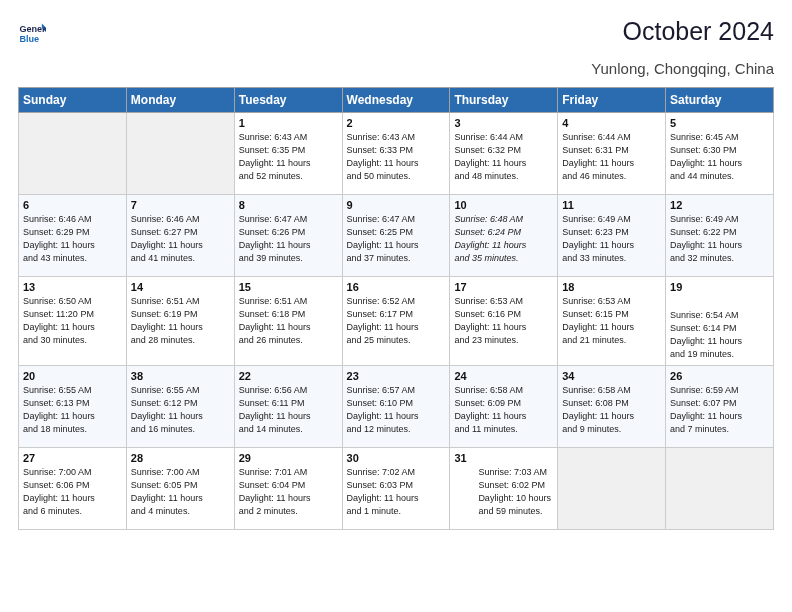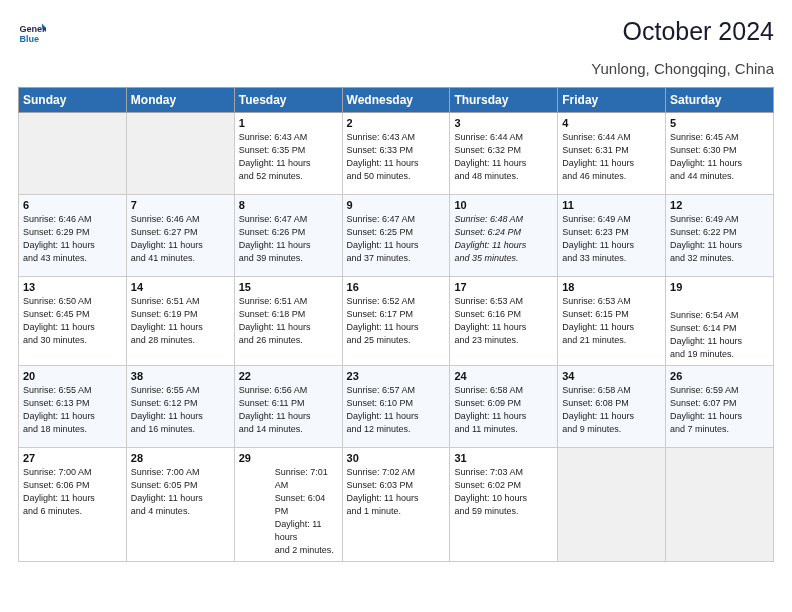--- a/index.html
+++ b/index.html
@@ -206,21 +206,21 @@
             <div class="day-info" style="white-space: pre-line;">Sunrise: 6:49 AM
 Sunset: 6:22 PM
 Daylight: 11 hours
 and 32 minutes.</div>
           </td>
         </tr>
         <tr>
           <td>
             <span class="day-num">13</span>
             <div class="day-info" style="white-space: pre-line;">Sunrise: 6:50 AM
-Sunset: 6:45 PM
+Sunset: 11:20 PM
 Daylight: 11 hours
 and 30 minutes.</div>
           </td>
           <td>
             <span class="day-num">14</span>
             <div class="day-info" style="white-space: pre-line;">Sunrise: 6:51 AM
 Sunset: 6:19 PM
 Daylight: 11 hours
 and 28 minutes.</div>
           </td>
@@ -321,35 +321,35 @@
           </td>
           <td>
             <span class="day-num">28</span>
             <div class="day-info" style="white-space: pre-line;">Sunrise: 7:00 AM
 Sunset: 6:05 PM
 Daylight: 11 hours
 and 4 minutes.</div>
           </td>
           <td>
             <span class="day-num">29</span>
-            <div class="day-info" style="white-space: pre-line; margin-left: 36px;">Sunrise: 7:01 AM
+            <div class="day-info" style="white-space: pre-line;">Sunrise: 7:01 AM
 Sunset: 6:04 PM
 Daylight: 11 hours
 and 2 minutes.</div>
           </td>
           <td>
             <span class="day-num">30</span>
             <div class="day-info" style="white-space: pre-line;">Sunrise: 7:02 AM
 Sunset: 6:03 PM
 Daylight: 11 hours
 and 1 minute.</div>
           </td>
           <td>
             <span class="day-num">31</span>
-            <div class="day-info" style="white-space: pre-line;">Sunrise: 7:03 AM
+            <div class="day-info" style="white-space: pre-line; margin-left: 24px;">Sunrise: 7:03 AM
 Sunset: 6:02 PM
 Daylight: 10 hours
 and 59 minutes.</div>
           </td>
           <td class="empty-cell"></td>
           <td class="empty-cell"></td>
         </tr>
       </tbody>
   </table>
 </div>

